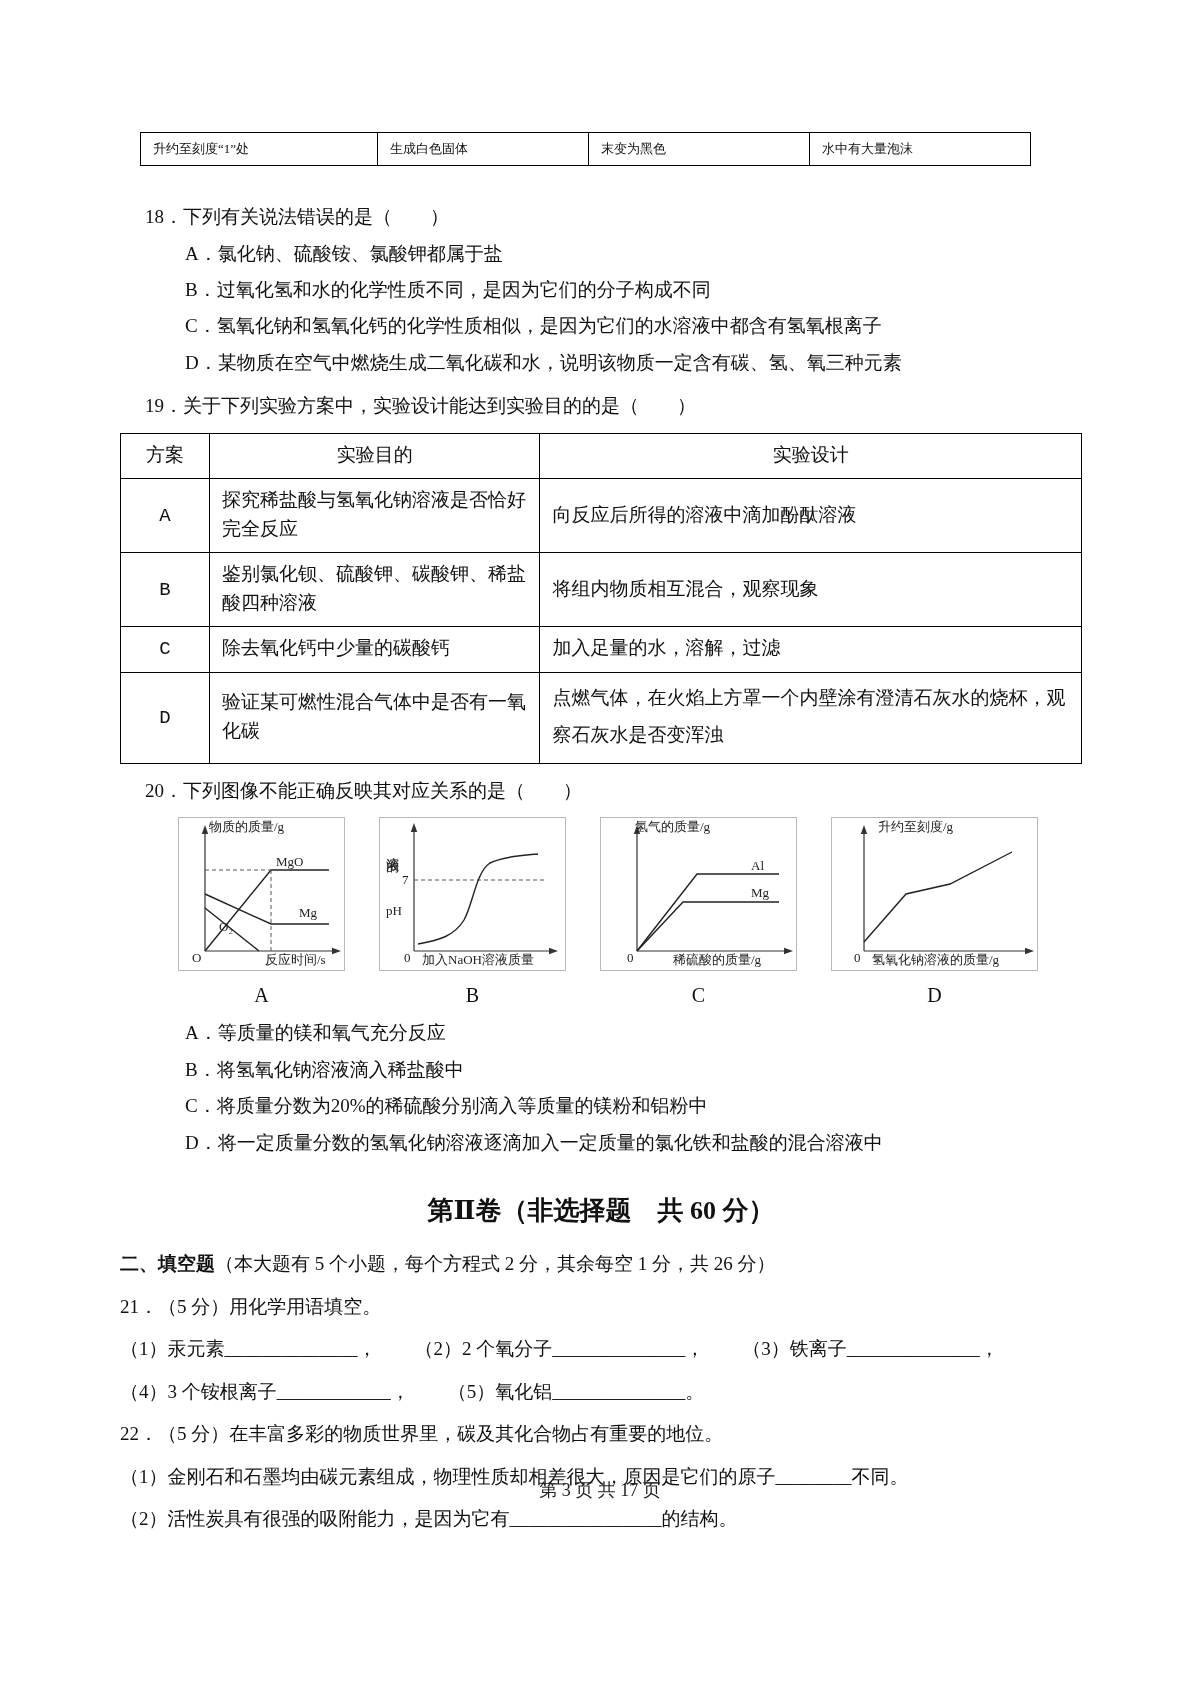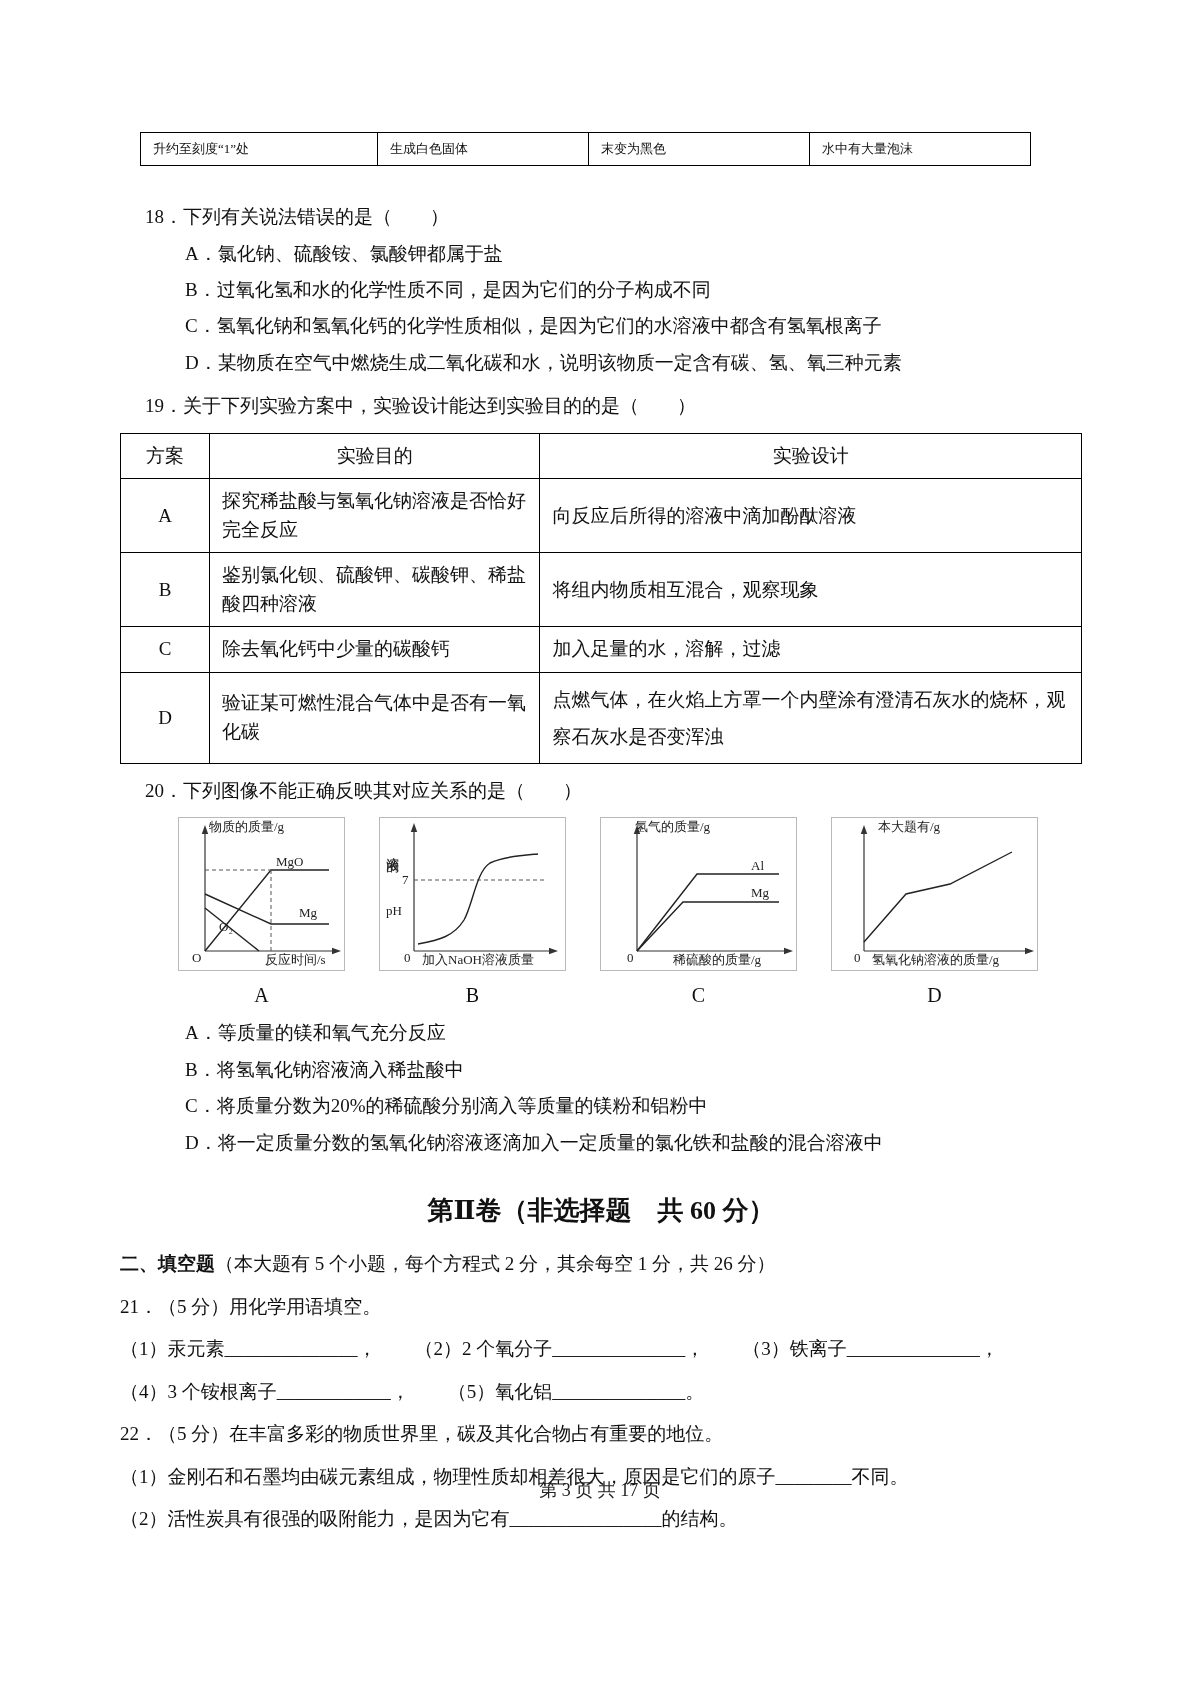--- a/index.html
+++ b/index.html
@@ -18,21 +18,21 @@
   .top-table td:nth-child(3){width:196px;}
   .top-table td:nth-child(4){width:196px;}
 
   .stem{margin-left:25px;}
   .q18{margin-top:36px;}
   .q19{margin-top:14px;}
   .q20{margin-top:12px;}
   .option{margin:7px 0 0 65px;}
 
   
-  .q19-table{border-collapse:collapse;width:100%;margin-top:12px;}
+  .q19-table{border-collapse:collapse;width:100%;margin-top:12px;font-family:Liberation Mono, monospace;}
   .q19-table td{border:1px solid #000;padding:8px 12px;line-height:1.5;font-size:19px;}
   .q19-table td.plan{width:64px;text-align:center;}
   .q19-table td.hd{text-align:center;}
   .q19-table td.tall{line-height:1.95;}
 
   
   .graphs{display:flex;align-items:flex-start;gap:34px;margin:12px 0 0 58px;}
   .gcol{display:flex;flex-direction:column;}
   .gbox{position:relative;height:152px;border:1px solid #b9b9b9;background:#fff;}
   .gbox svg{display:block;}
@@ -172,21 +172,21 @@
 
       <div class="gcol">
         <div class="gbox" style="width:205px">
           <svg width="205" height="152">
             <line x1="32" y1="14" x2="32" y2="133" stroke="#333" stroke-width="1.2"></line>
             <line x1="32" y1="133" x2="196" y2="133" stroke="#333" stroke-width="1.2"></line>
             <polygon points="32,7 28.8,16 35.2,16" fill="#333"></polygon>
             <polygon points="202,133 193,129.8 193,136.2" fill="#333"></polygon>
             <polyline points="32,124 74,76 118,66 180,34" fill="none" stroke="#222" stroke-width="1.4"></polyline>
           </svg>
-          <span class="glab" style="left:46px;top:2px">本大题有/g</span>
+          <span class="glab" style="left:46px;top:2px">升约至刻度/g</span>
           <span class="glab" style="left:22px;top:133px">0</span>
           <span class="glab" style="left:40px;top:135px">氢氧化钠溶液的质量/g</span>
         </div>
         <div class="gletter">D</div>
       </div>
 
     </div>
 
     <p class="option">A．等质量的镁和氧气充分反应</p>
     <p class="option">B．将氢氧化钠溶液滴入稀盐酸中</p>

